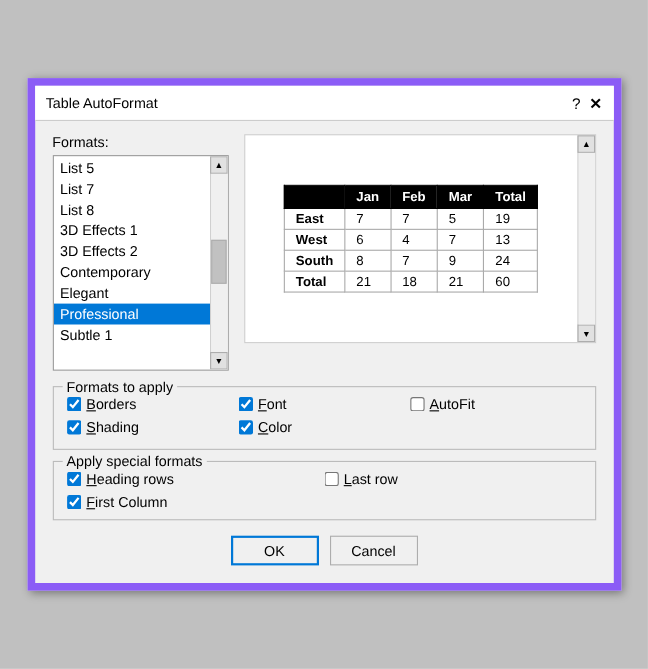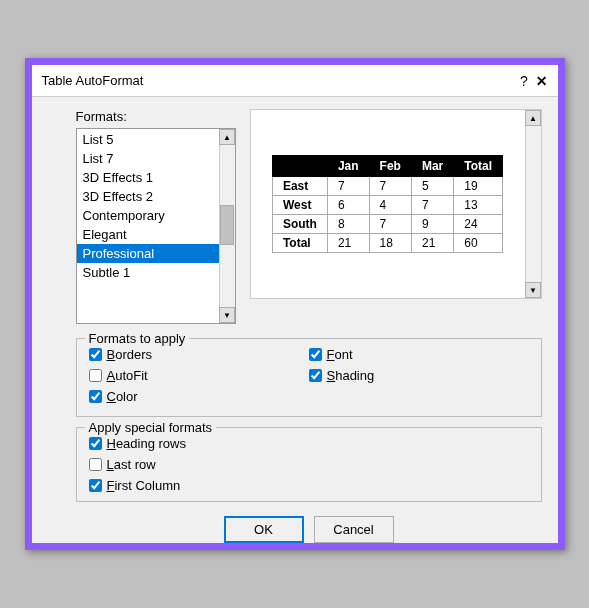--- a/index.html
+++ b/index.html
@@ -44,22 +44,21 @@
       color: #000;
       cursor: pointer;
     }
     .title-bar-close {
       font-size: 14px;
       color: #000;
       cursor: pointer;
       font-weight: bold;
     }
     .dialog-body {
-      padding: 12px 16px 0 16px;
-      margin-left: 28px;
+      padding: 12px 16px 16px 16px;
     }
     .top-section {
       display: flex;
       gap: 14px;
       margin-bottom: 14px;
     }
     .formats-panel {
       width: 160px;
     }
     .preview-panel {
@@ -179,27 +178,27 @@
     }
     .preview-table td:first-child {
       font-weight: bold;
       background: #fff;
     }
     .preview-table tr:first-child th:first-child {
       background: #000;
     }
     .checkbox-grid {
       display: grid;
-      grid-template-columns: 1fr 1fr;
+      grid-template-columns: 1fr 1fr 1fr;
       gap: 6px 0;
       margin-bottom: 4px;
     }
     .checkbox-grid-2col {
       display: grid;
-      grid-template-columns: 1fr;
+      grid-template-columns: 1fr 1fr;
       gap: 6px 0;
     }
     .checkbox-item {
       display: flex;
       align-items: center;
       gap: 5px;
       cursor: pointer;
     }
     .checkbox-item input[type="checkbox"] {
       width: 13px;
@@ -266,20 +265,21 @@
 
     <div class="top-section">
 
       <div class="formats-panel">
         <div class="section-label">Formats:</div>
         <div class="formats-listbox">
           <div class="formats-list">
 
           <div class="format-item">List 5</div>
               <div class="format-item">List 7</div>
+              <div class="format-item">List 8</div>
               <div class="format-item">3D Effects 1</div>
               <div class="format-item">3D Effects 2</div>
               <div class="format-item">Contemporary</div>
               <div class="format-item">Elegant</div>
               <div class="format-item selected">Professional</div>
               <div class="format-item">Subtle 1</div>
             </div>
           <div class="scrollbar-track">
             <div class="scrollbar-btn">▲</div>
             <div class="scrollbar-thumb-area">

